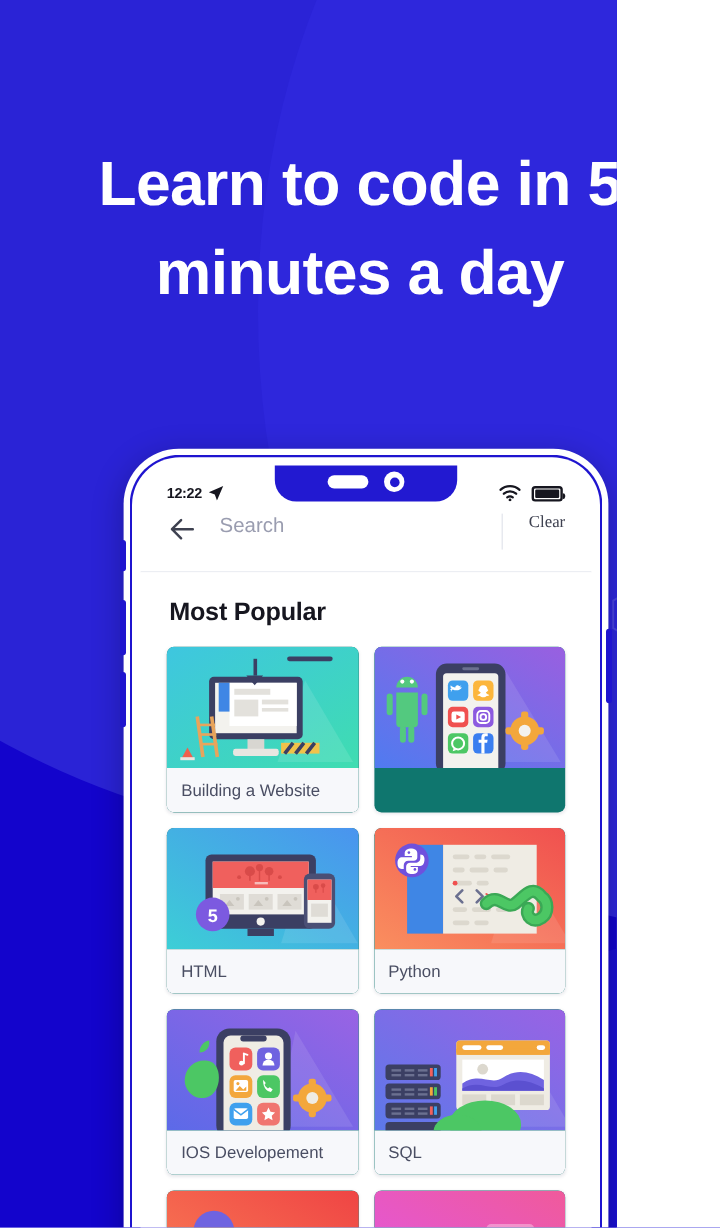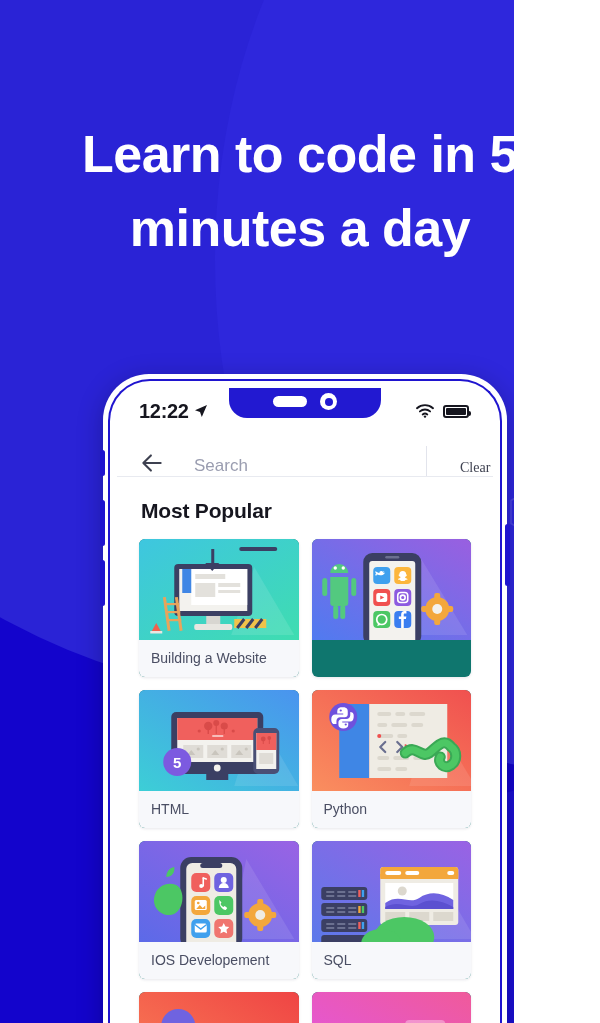--- a/index.html
+++ b/index.html
@@ -180,21 +180,21 @@
     display: flex;
     align-items: center;
     justify-content: space-between;
     padding: 6px 24px 0 22px;
     color: #16161f;
   }
   .status-left {
     display: flex;
     align-items: center;
     gap: 5px;
-    font-size: 20px;
+    font-size: 12px;
     font-weight: bold;
     letter-spacing: -0.3px;
   }
   .status-right {
     display: flex;
     align-items: center;
     gap: 9px;
   }
   .battery {
     width: 26px;
@@ -219,25 +219,24 @@
   .battery-fill {
     width: 100%;
     height: 100%;
     background: #16161f;
     border-radius: 1px;
   }
 
   
   .search-bar {
     display: flex;
-    align-items: flex-end;
+    align-items: flex-start;
     height: 48px;
     padding: 0 0 0 22px;
     background: #ffffff;
-    gap: 11px;
   }
   .back-arrow {
     width: 26px;
     height: 26px;
     flex: none;
     cursor: pointer;
   }
   .search-input {
     flex: 1;
     border: none;

